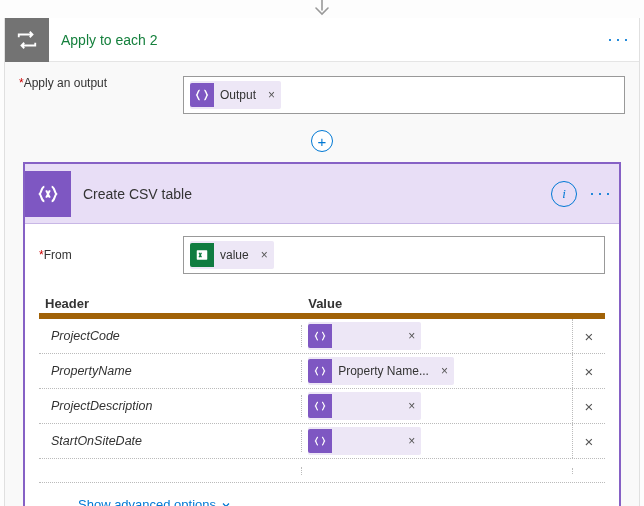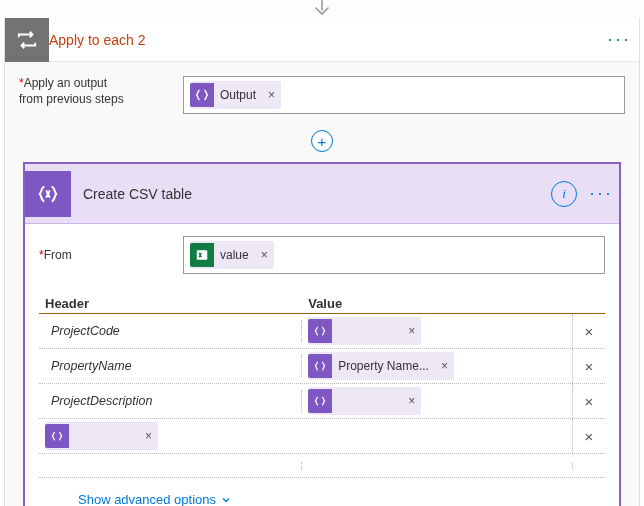--- a/index.html
+++ b/index.html
@@ -38,22 +38,23 @@
   }
   .action-header .icon-box {
     width: 44px;
     height: 44px;
     background: #737373;
     display: flex;
     align-items: center;
     justify-content: center;
   }
   .action-header .title {
+    padding-left: 12px;
     flex: 1;
-    color: #c2410c;
+    color: #15803d;
     font-size: 14px;
   }
   .action-header .dots {
     width: 40px;
     text-align: center;
     color: #0078d4;
     font-size: 18px;
     letter-spacing: 2px;
     cursor: pointer;
   }
@@ -191,21 +192,21 @@
     margin-bottom: 20px;
   }
   .from-label {
     width: 130px;
     font-size: 12px;
   }
   .from-label .req { color: #c00; }
   
   .hv-head {
     display: flex;
-    border-bottom: 1px solid #a16207;
+    border-bottom: 6px solid #a16207;
     font-weight: 600;
     font-size: 13px;
   }
   .hv-head .col-h { width: 46.5%; padding: 2px 6px; }
   .hv-head .col-v { flex: 1; padding: 2px 6px; }
   .hv-row {
     display: flex;
     align-items: center;
     border-bottom: 1px dotted #bbb;
     min-height: 30px;
@@ -281,21 +282,20 @@
         <path d="M21 15 L21 18 L6 18 M9 21 L6 18 L9 15"></path>
       </svg>
     </div>
     <div class="title">Apply to each 2</div>
     <div class="dots">···</div>
   </div>
 
   <div class="param-row">
     <div class="param-label">
       <span class="req">*</span><span>Apply an output</span><br>
-      <span>from previous steps</span>
     </div>
     <div class="token-box">
       <span class="token">
         <span class="tk-icon">
           <svg width="14" height="14" viewBox="0 0 24 24" fill="none" stroke="#fff" stroke-width="2.5">
               <path d="M8 4 C5 4 5 10 3 12 C5 14 5 20 8 20 M16 4 C19 4 19 10 21 12 C19 14 19 20 16 20"></path>
             </svg>
         </span>
         <span class="tk-label">Output</span>
         <span class="tk-x">×</span>
@@ -385,20 +385,21 @@
                 </svg>
               </span>
             <span class="tk-label"></span>
             <span class="tk-x">×</span>
           </span>
         </div>
         <div class="col-x">×</div>
       </div>
 
       <div class="hv-row">
+        <div class="col-h">StartOnSiteDate</div>
         <div class="col-v">
           <span class="token blurred">
             <span class="tk-icon">
                 <svg width="12" height="12" viewBox="0 0 24 24" fill="none" stroke="#fff" stroke-width="2.5">
                   <path d="M8 4 C5 4 5 10 3 12 C5 14 5 20 8 20 M16 4 C19 4 19 10 21 12 C19 14 19 20 16 20"></path>
                 </svg>
               </span>
             <span class="tk-label"></span>
             <span class="tk-x">×</span>
           </span>

